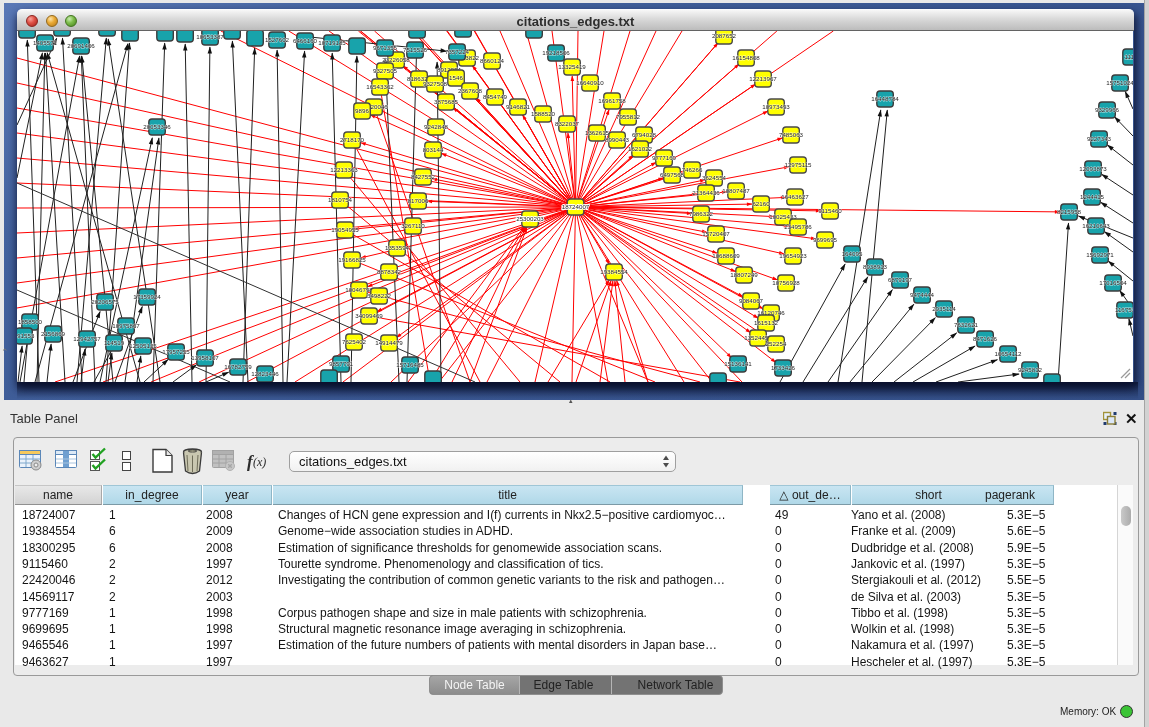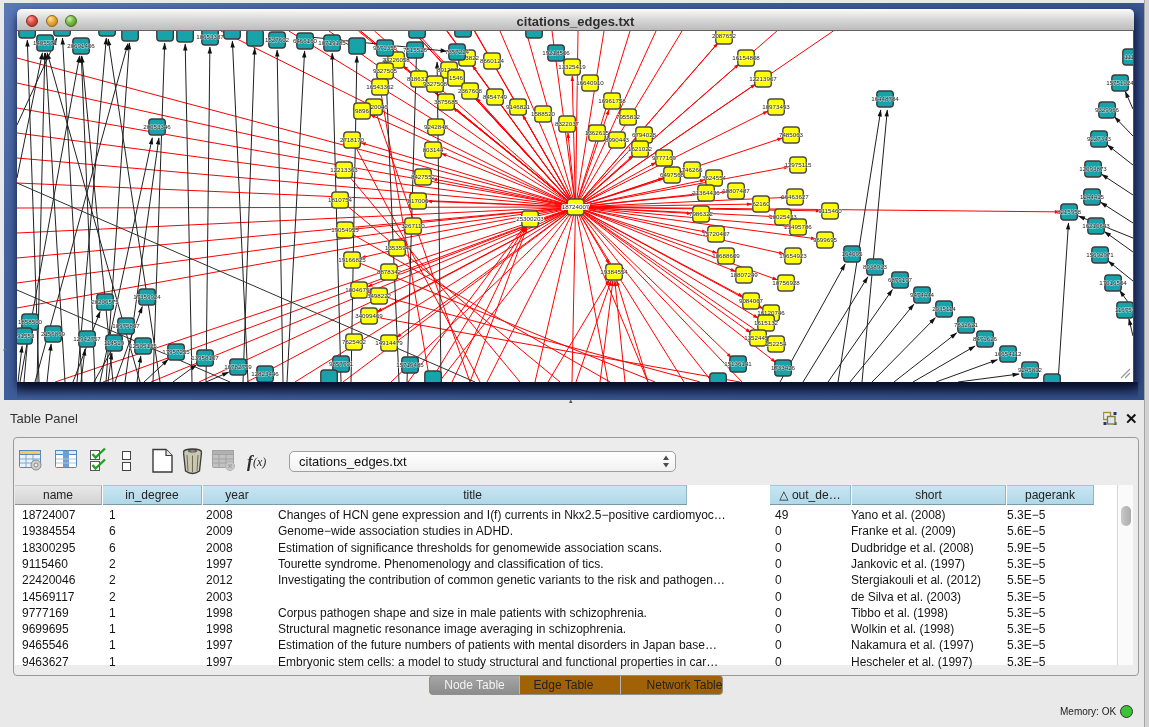--- a/index.html
+++ b/index.html
@@ -31,21 +31,21 @@
 #thead .th { position:absolute; top:0; height:20px; background:linear-gradient(#c9e5f2,#b0d8e8);
   border-right:1px solid #8fb6c6; border-top:1px solid #9fc6d6; border-bottom:1px solid #7c9aa6;
   font-size:12px; color:#222; text-align:center; line-height:19px; }
 #thead .th.gray { background:linear-gradient(#e8e8e8,#d3d3d3); border-right:1px solid #a8a8a8; border-top:1px solid #c6c6c6; border-bottom:1px solid #909090; color:#222; }
 .tr { position:absolute; left:15px; height:16px; width:1100px; font-size:12px; color:#151515; white-space:nowrap; }
 .tr span { position:absolute; top:1px; }
 .c0 { left:7px; } .c1 { left:94px; } .c2 { left:191px; } .c3 { left:263px;text-align:right; }
 .c4 { left:760px; } .c5 { left:836px; } .c6 { left:992px; }
 #vscroll { position:absolute; left:1102px; top:0; width:16px; height:180px; background:#fafafa; border-left:1px solid #d5d5d5; }
 #vthumb { position:absolute; left:2.5px; top:21px; width:10px; height:20px; background:linear-gradient(90deg,#c9c9c9,#ababab); border-radius:5px; }
-#tabs { position:absolute; left:429px; top:675px; width:294px; height:20px; border:1px solid #8f8f8f; border-radius:4px; background:#a16207; font-size:12px; }
+#tabs { position:absolute; left:429px; top:675px; width:294px; height:20px; border:1px solid #8f8f8f; border-radius:4px; background:#737373; font-size:12px; }
 #tabs .seg { position:absolute; top:0; height:18px; line-height:18px; text-align:center; color:#222; }
 #tabs .sel { background:linear-gradient(#a6a6a6,#8c8c8c); color:#f4f4f4; border-radius:3px 0 0 3px; }
 #memory { position:absolute; left:1060px; top:706px; font-size:10px; color:#222; }
 #memdot { position:absolute; left:1120px; top:705px; width:13px; height:13px; border-radius:50%; background:#3bc436; border:1.5px solid #333; }
 #rightstrip { position:absolute; left:1144px; top:0; width:5px; height:727px; background:#d2d2d2; border-left:1px solid #a4a4a4; }
 </style></head>
 <body>
 <div id="page">
  <div id="desktop"></div>
  <div id="winshadow" style="position:absolute;left:17px;top:382px;width:1121px;height:17px;background:linear-gradient(rgba(12,21,50,.82),rgba(22,35,70,.45) 50%,rgba(30,45,85,0));"></div>
@@ -730,24 +730,24 @@
    <svg class="spin" width="10" height="15" viewBox="0 0 10 15">
         <path d="M5 1.5L8 6H2z" fill="#4c4c4c"></path>
         <path d="M5 13.5L2 9h6z" fill="#4c4c4c"></path>
       </svg>
  </div>
  <div id="tablewrap">
   <div id="thead">
    <div class="th gray" style="left:0;width:87px">name</div>
    <div class="th" style="left:88px;width:99px">in_degree</div>
    <div class="th" style="left:188px;width:69px">year</div>
-   <div class="th" style="left:244px;width:428px">title</div>
+   <div class="th" style="left:258px;width:470px">title</div>
    <div class="th" style="left:755px;width:81px">△ out_de…</div>
    <div class="th" style="left:837px;width:154px">short</div>
-   <div class="th" style="left:992px;width:87px">pagerank</div>
+   <div class="th" style="left:952px;width:87px">pagerank</div>
   </div>
   <div id="vscroll">
         <div id="vthumb"></div>
       </div>
  </div>
  <div class="tr" style="top:507.0px">
       <span class="c0">18724007</span>
       <span class="c1">1</span>
       <span class="c2">2008</span>
       <span class="c3">Changes of HCN gene expression and I(f) currents in Nkx2.5−positive cardiomyoc…</span>
@@ -823,27 +823,26 @@
       <span class="c2">1997</span>
       <span class="c3">Estimation of the future numbers of patients with mental disorders in Japan base…</span>
       <span class="c4">0</span>
       <span class="c5">Nakamura et al. (1997)</span>
       <span class="c6">5.3E−5</span>
     </div>
     <div class="tr" style="top:653.7px">
       <span class="c0">9463627</span>
       <span class="c1">1</span>
       <span class="c2">1997</span>
-      <span class="c3">Embryonic stem cells: a model to study structural and functional properties in car…</span>
       <span class="c4">0</span>
       <span class="c5">Hescheler et al. (1997)</span>
       <span class="c6">5.3E−5</span>
     </div>
  <div id="tabs">
    <div class="seg sel" style="left:0;width:89px">Node Table</div>
    <div class="seg" style="left:89px;width:88px;border-left:1px solid #b5b5b5">Edge Table</div>
-   <div class="seg" style="left:190px;width:128px;border-left:1px solid #b5b5b5">Network Table</div>
+   <div class="seg" style="left:181px;width:128px;border-left:1px solid #b5b5b5">Network Table</div>
  </div>
  <div id="memory">Memory: OK</div>
  <div id="memdot"></div>
  <div id="rightstrip"></div>
  <div style="position:absolute;left:569px;top:398px;width:9px;height:5px;font-size:7px;line-height:5px;color:#555">▴</div>
  <div style="position:absolute;left:1px;top:347px;font-size:9px;color:#777">⌃</div>
 </div>
 </body></html>

